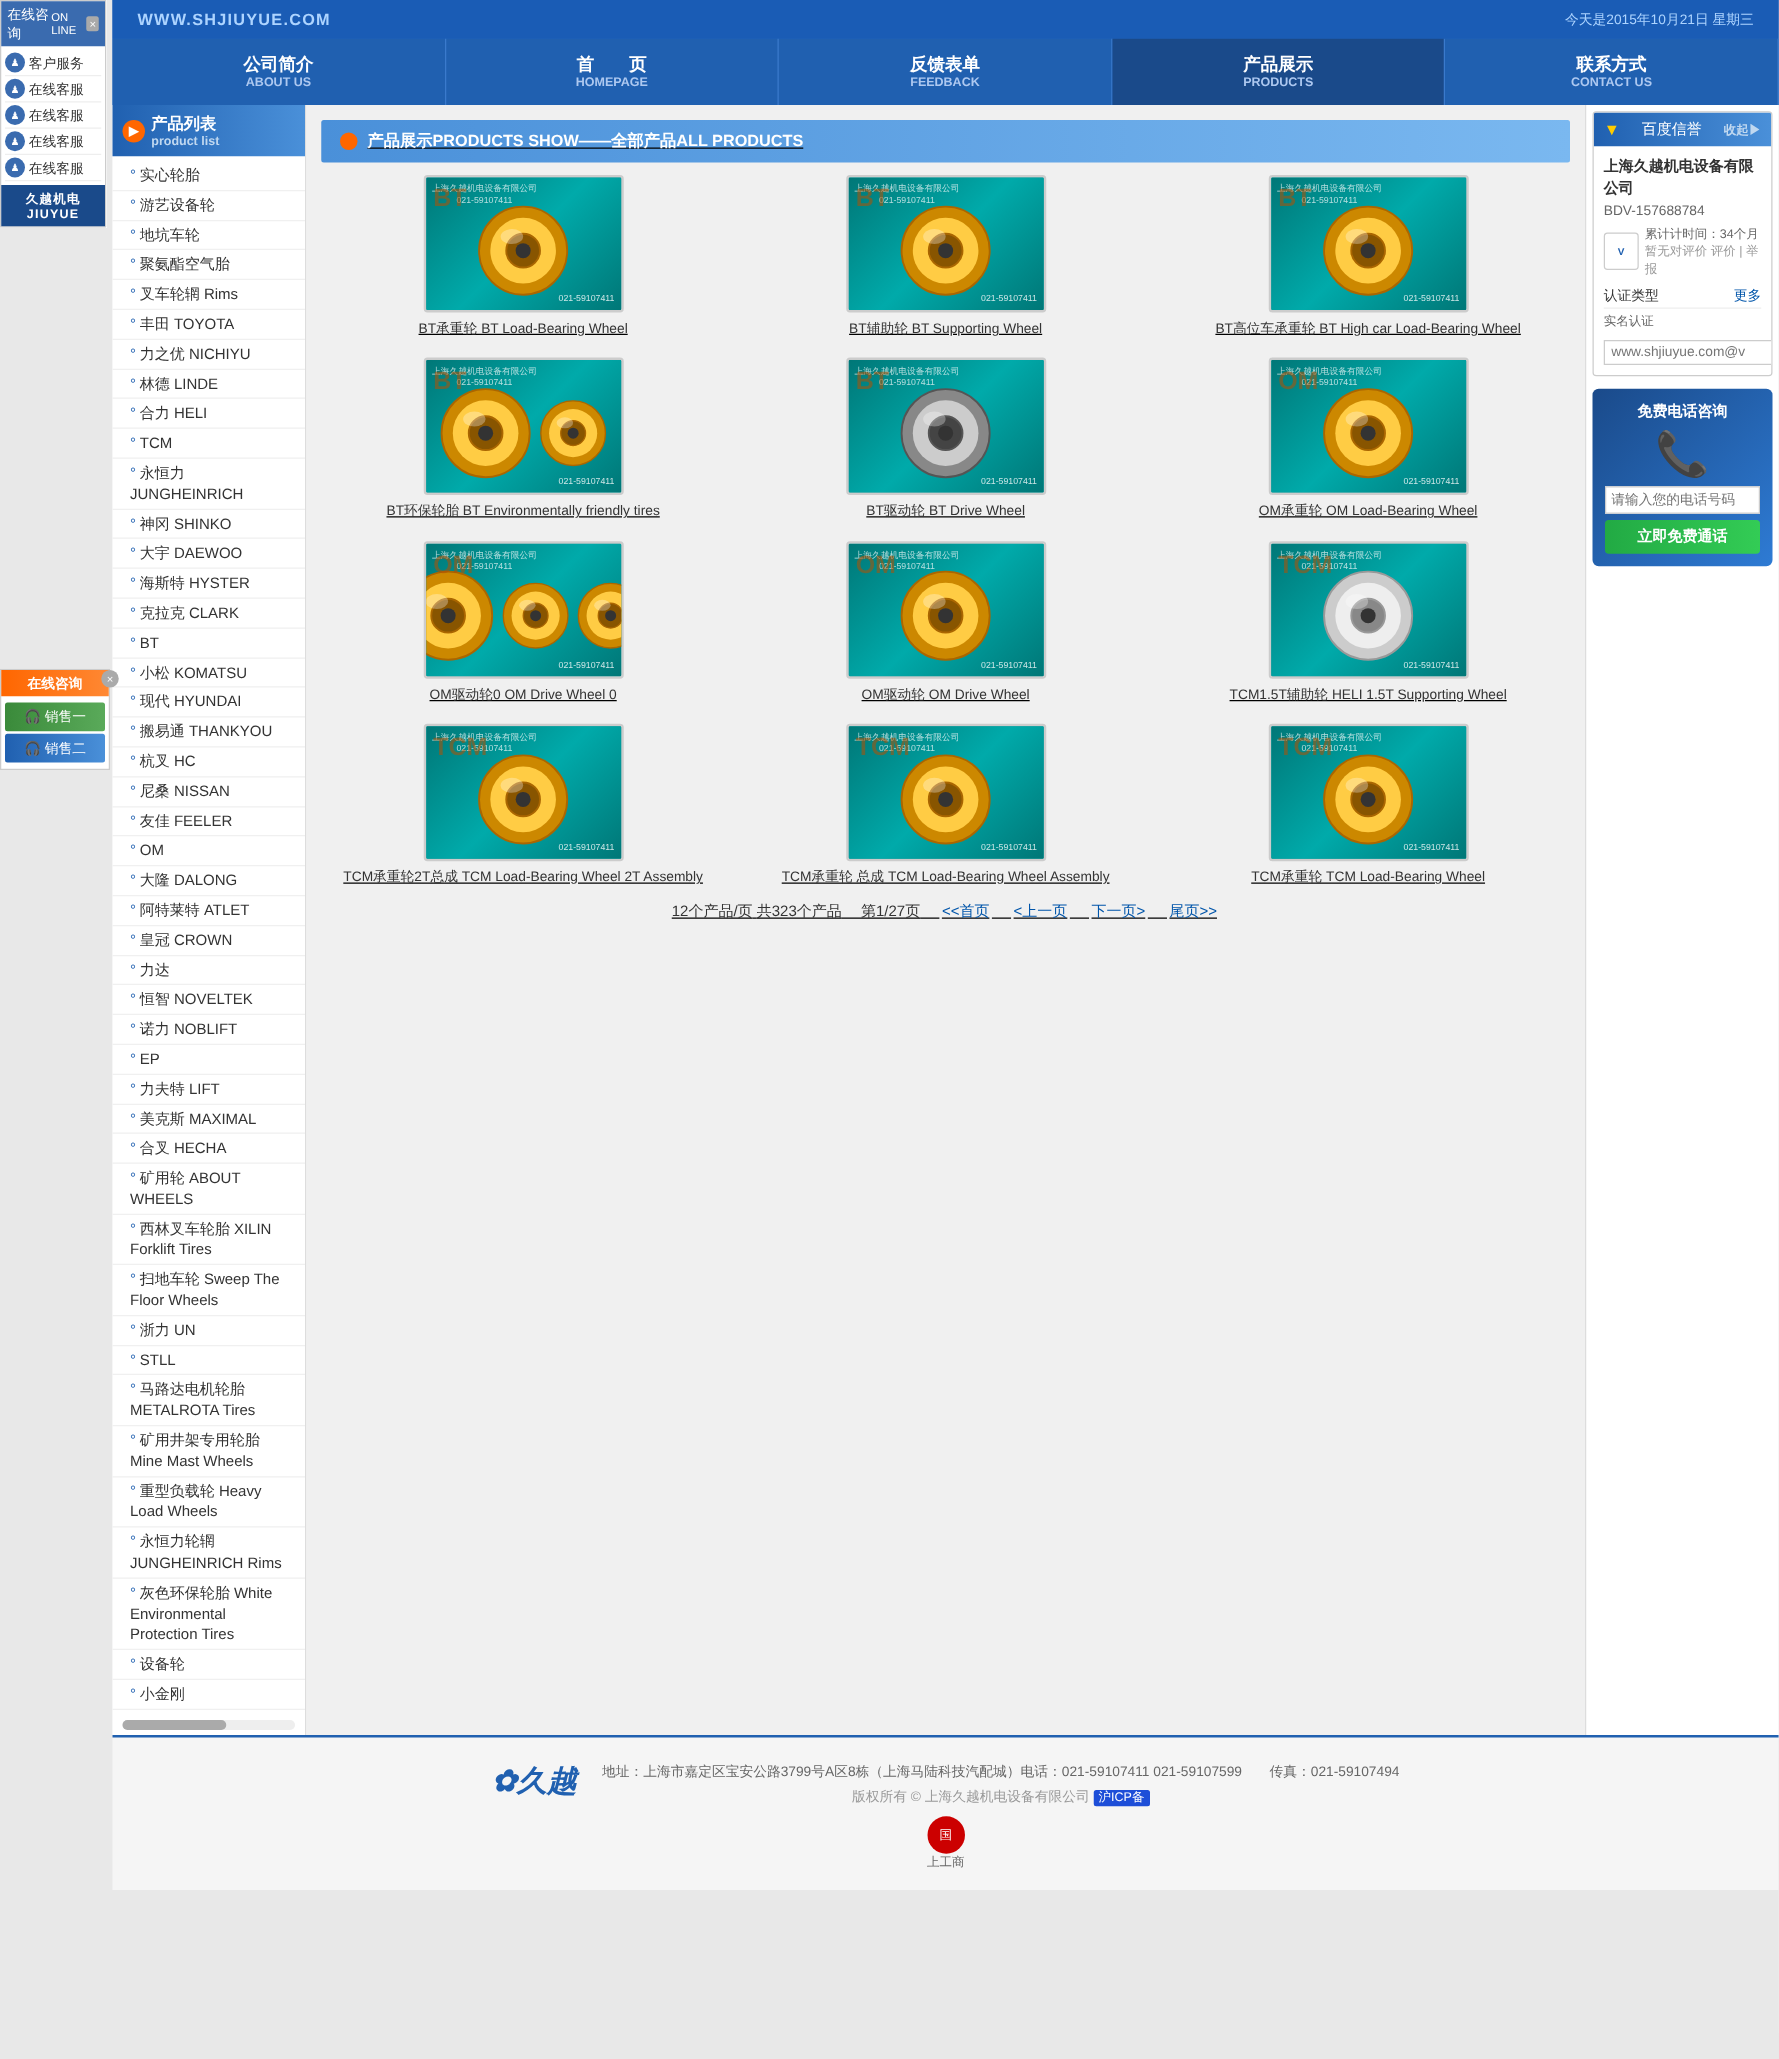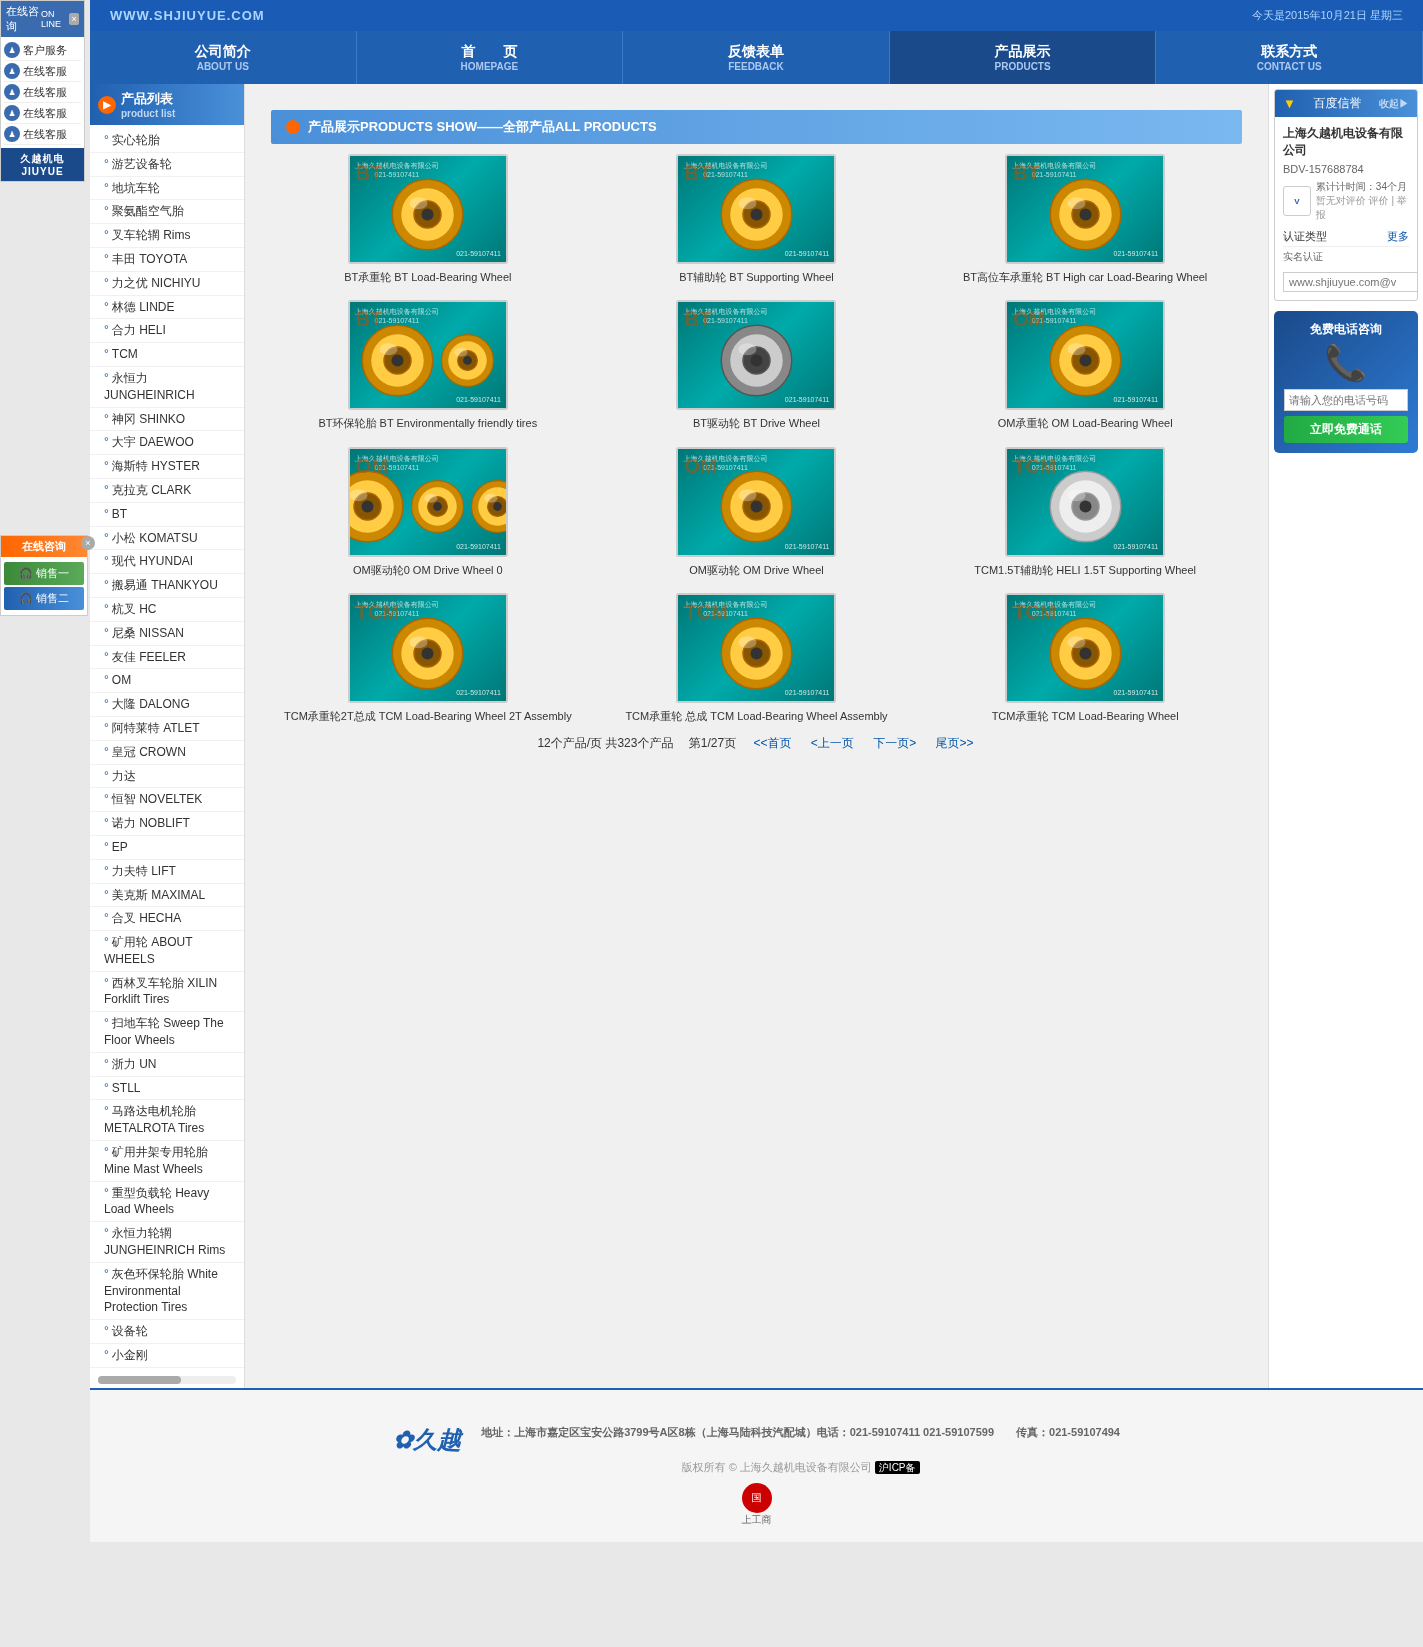--- a/index.html
+++ b/index.html
@@ -35,21 +35,21 @@
     .sidebar-title { background: linear-gradient(90deg, #2060b0, #4a90d9); color: #fff; padding: 6px 8px; display: flex; align-items: center; gap: 5px; font-size: 13px; font-weight: bold; }
     .sidebar-title-sub { font-size: 10px; color: #c0d8f0; display: block; }
     .sidebar-arrow { width: 18px; height: 18px; background: #ff6600; border-radius: 50%; display: flex; align-items: center; justify-content: center; color: #fff; font-size: 10px; flex-shrink: 0; }
     .sidebar-items { padding: 4px 0; }
     .sidebar-item { padding: 3px 8px 3px 14px; font-size: 12px; color: #333; cursor: pointer; border-bottom: 1px solid #f0f0f0; line-height: 1.4; }
     .sidebar-item::before { content: "°"; color: #2060b0; margin-right: 3px; }
     .sidebar-scrollbar { height: 8px; background: #eee; margin: 4px 8px; border-radius: 4px; }
     .sidebar-scrollbar-inner { width: 60%; height: 100%; background: #aaa; border-radius: 4px; }
     
     
-    .product-main { flex: 1; padding: 26px; }
+    .product-main { flex: 1; padding: 12px; text-decoration: underline; }
     .product-show-header { background: linear-gradient(90deg, #4a90d9, #7ab8f0); color: #fff; padding: 8px 15px; display: flex; align-items: center; gap: 8px; margin-bottom: 10px; border-radius: 2px; font-size: 13px; font-weight: bold; }
     .show-dot { width: 14px; height: 14px; background: #ff6600; border-radius: 50%; flex-shrink: 0; }
     .product-grid { display: grid; grid-template-columns: repeat(3, 1fr); gap: 15px; }
     .product-item { text-align: center; cursor: pointer; }
     .product-img { width: 160px; height: 110px; background: #009999; border: 2px solid #ccc; display: flex; align-items: center; justify-content: center; margin: 0 auto 6px; border-radius: 3px; overflow: hidden; position: relative; }
     .product-img-inner { width: 100%; height: 100%; background: linear-gradient(135deg, #007777 0%, #00aaaa 50%, #007777 100%); display: flex; align-items: center; justify-content: center; position: relative; }
     .product-name { font-size: 11px; color: #333; line-height: 1.4; }
     
     .pagination { text-align: center; padding: 10px; color: #333; font-size: 12px; }
     .pagination a { color: #0055aa; text-decoration: none; margin: 0 2px; }
@@ -75,23 +75,23 @@
     .search-input { flex: 1; border: 1px solid #ccc; padding: 3px 5px; font-size: 11px; color: #999; }
     
     .free-consult-box { background: linear-gradient(135deg, #1a4a8a, #2e7bd4); border-radius: 5px; padding: 10px; margin-top: 10px; text-align: center; color: #fff; }
     .phone-icon-big { font-size: 35px; margin: 5px 0; }
     .phone-input { width: 100%; border: 1px solid #ccc; padding: 4px; font-size: 11px; margin-bottom: 5px; }
     .call-btn { background: linear-gradient(90deg, #22aa44, #33cc55); color: #fff; border: none; width: 100%; padding: 5px; font-size: 12px; font-weight: bold; cursor: pointer; border-radius: 3px; }
     
     
     .footer { background: #f5f5f5; border-top: 2px solid #2060b0; padding: 15px 20px; text-align: center; font-size: 11px; color: #666; }
     .footer-logo { font-size: 24px; color: #2060b0; font-style: italic; font-weight: bold; }
-    .footer-addr { margin: 20px 0; font-weight: bold; }
+    .footer-addr { margin: 5px 0; }
     .footer-copyright { color: #999; }
-    .icp-link { background: #000000; color: #fff; padding: 1px 4px; border-radius: 2px; text-decoration: none; font-size: 10px; }
+    .icp-link { background: #1d4ed8; color: #fff; padding: 1px 4px; border-radius: 2px; text-decoration: none; font-size: 10px; }
     .gov-logo { display: flex; flex-direction: column; align-items: center; margin-top: 8px; }
     .gov-icon { width: 30px; height: 30px; background: #cc0000; border-radius: 50%; display: flex; align-items: center; justify-content: center; color: #fff; font-size: 10px; }
     .gov-text { font-size: 10px; color: #666; }
     
     
     .left-float { position: fixed; left: 0; top: 530px; z-index: 200; }
     .consult-box { background: #fff; border: 1px solid #ccc; width: 88px; }
     .consult-header { background: linear-gradient(90deg, #ff6600, #ff8833); color: #fff; font-size: 11px; padding: 3px 5px; text-align: center; font-weight: bold; }
     .consult-items { padding: 3px; }
     .consult-item { background: linear-gradient(90deg, #3a8a3a, #5aaa5a); color: #fff; font-size: 11px; padding: 4px 6px; margin: 2px 0; border-radius: 2px; cursor: pointer; text-align: center; }

